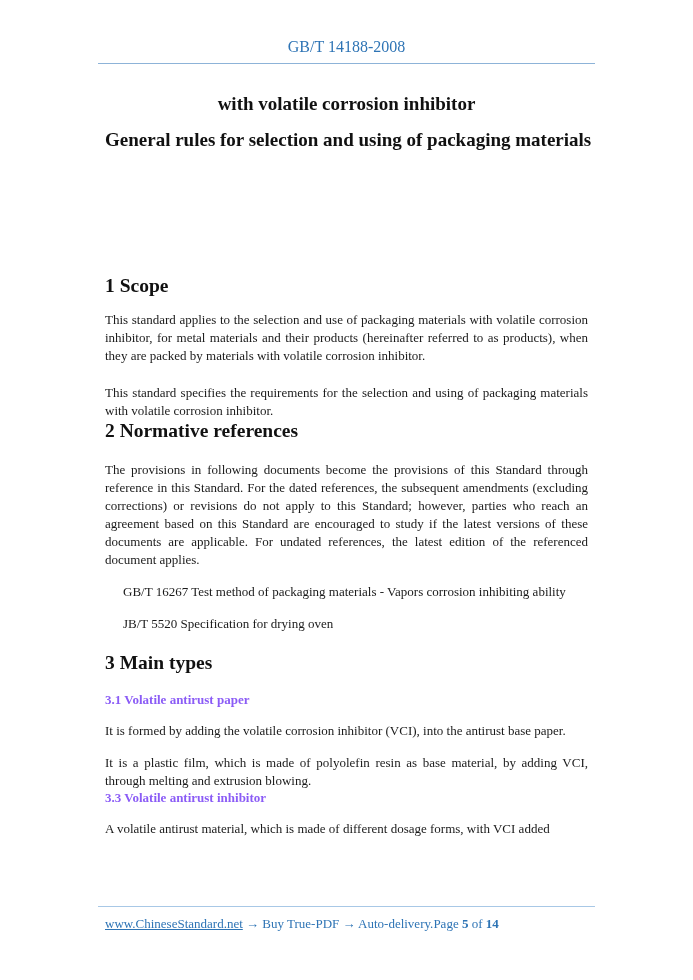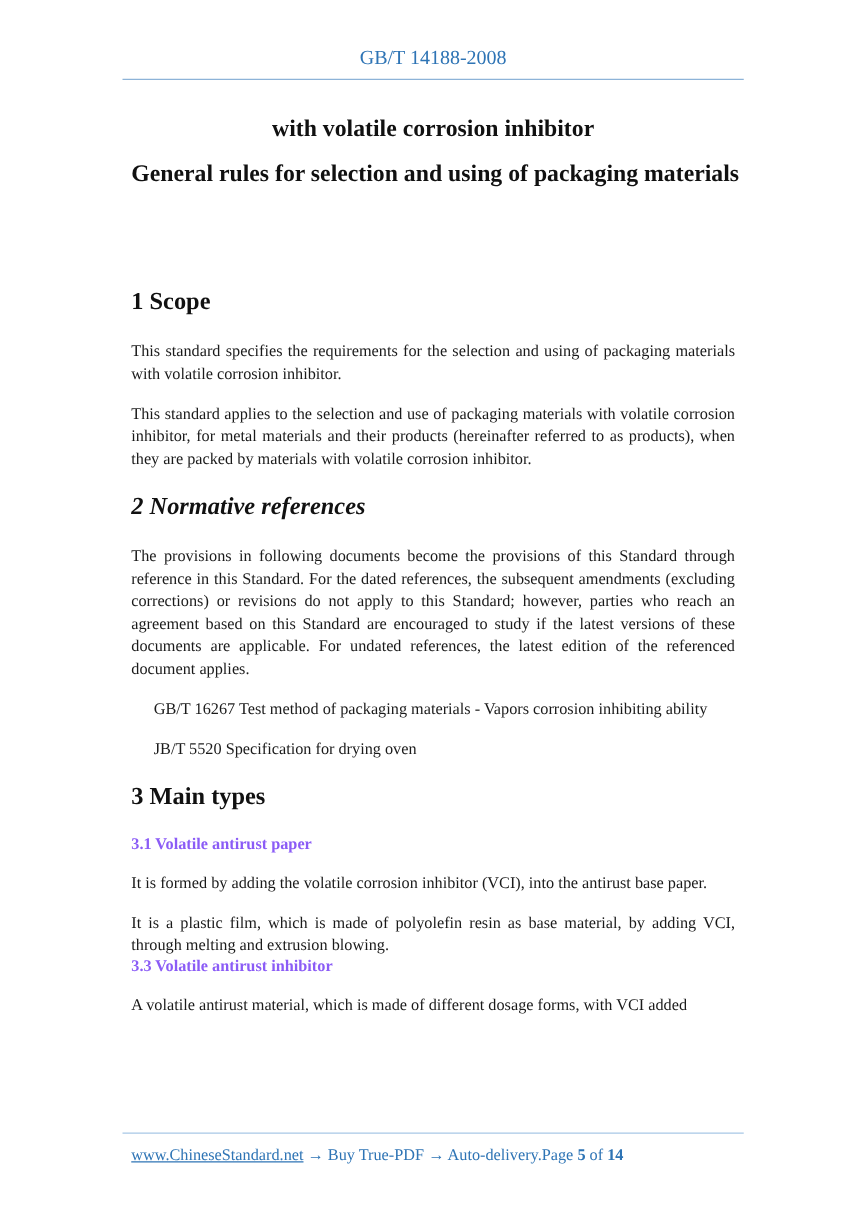--- a/index.html
+++ b/index.html
@@ -96,25 +96,25 @@
 
 <div class="header-code">GB/T 14188-2008</div>
 <div class="header-rule"></div>
 
 <div class="content">
   <h1 class="doc-title">
     <span>with volatile corrosion inhibitor</span>
     <span>General rules for selection and using of packaging materials</span>
   </h1>
 
-  <h2 style="margin-top:73px;">1 Scope</h2>
+  <h2 style="margin-top:117px;">1 Scope</h2>
+  <p style="margin-top:14px;">This standard applies to the selection and use of packaging materials with volatile corrosion inhibitor, for metal materials and their products (hereinafter referred to as products), when they are packed by materials with volatile corrosion inhibitor.</p>
   <p style="margin-top:19px;">This standard specifies the requirements for the selection and using of packaging materials with volatile corrosion inhibitor.</p>
-  <p style="margin-top:14px;">This standard applies to the selection and use of packaging materials with volatile corrosion inhibitor, for metal materials and their products (hereinafter referred to as products), when they are packed by materials with volatile corrosion inhibitor.</p>
 
-  <h2 style="margin-top:19px;font-style:italic;">2 Normative references</h2>
+  <h2 style="">2 Normative references</h2>
   <p style="margin-top:19px;">The provisions in following documents become the provisions of this Standard through reference in this Standard. For the dated references, the subsequent amendments (excluding corrections) or revisions do not apply to this Standard; however, parties who reach an agreement based on this Standard are encouraged to study if the latest versions of these documents are applicable. For undated references, the latest edition of the referenced document applies.</p>
   <p class="indent" style="margin-top:14px;">GB/T 16267 Test method of packaging materials - Vapors corrosion inhibiting ability</p>
   <p class="indent" style="margin-top:14px;">JB/T 5520 Specification for drying oven</p>
 
   <h2 style="margin-top:19px;">3 Main types</h2>
 
   <h3 style="margin-top:18px;">3.1 Volatile antirust paper</h3>
   <p style="margin-top:14px;">It is formed by adding the volatile corrosion inhibitor (VCI), into the antirust base paper.</p>
 
   <p style="margin-top:14px;">It is a plastic film, which is made of polyolefin resin as base material, by adding VCI, through melting and extrusion blowing.</p>

